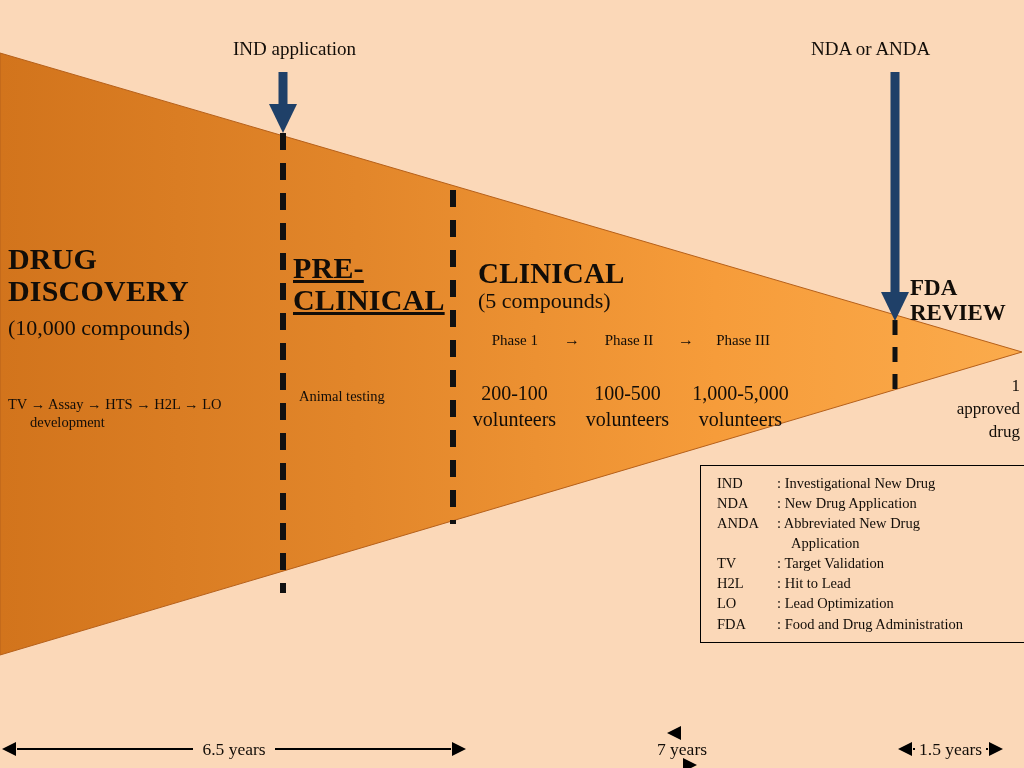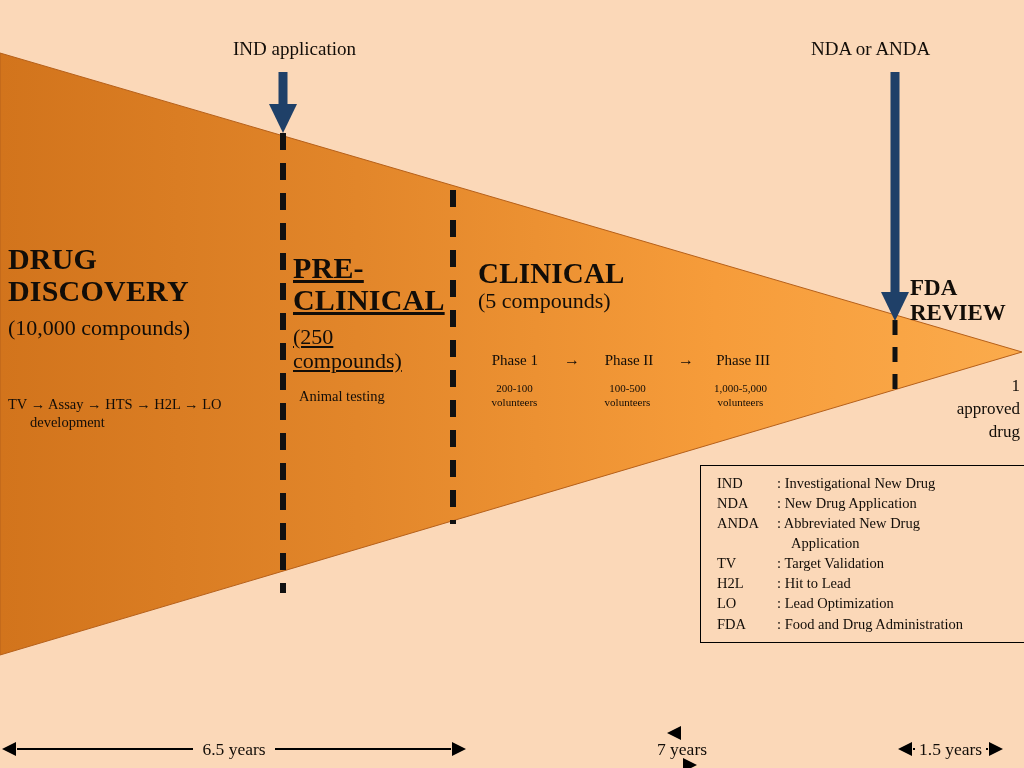--- a/index.html
+++ b/index.html
@@ -61,29 +61,29 @@
   #preclinical-block { left: 293px; top: 252px; width: 152px; text-decoration: underline; }
   #preclinical-block .stage-sub { margin-top: 9px; }
   #preclinical-note { left: 299px; top: 387px; width: 150px; }
 
   
   #clinical-block { left: 478px; top: 258px; width: 300px; }
   #clinical-block .stage-title { font-size: 29px; }
   #clinical-block .stage-sub { }
 
   #phase-row {
-    left: 474px; top: 351px; width: 310px;
+    left: 474px; top: 331px; width: 310px;
     display: flex; align-items: center; font-size: 15px;
   }
   #phase-row .ph { width: 86px; text-align: center; }
   #phase-row .ar { width: 34px; text-align: center; font-size: 16px; }
 
   #volunteer-row {
     left: 458px; top: 381px; width: 340px;
-    display: flex; font-size: 11px; line-height: 1.28;
+    display: flex; font-size: 20px; line-height: 1.28;
   }
   #volunteer-row .vol { width: 113px; text-align: center; }
 
   
   #fda-block {
     left: 910px; top: 275px; width: 112px;
     font-size: 23px; font-weight: bold; line-height: 1.1;
     white-space: pre-line;
   }
   #approved-block {
@@ -201,21 +201,20 @@
     <div class="stage-sub">(10,000 compounds)</div>
   </div>
   <div class="abs stage-note" id="dd-pipeline">
     <div class="l1">TV → Assay → HTS → H2L → LO</div>
     <div class="l2">development</div>
   </div>
 
   <div class="abs" id="preclinical-block">
     <div class="stage-title">PRE-
 CLINICAL</div>
-    <div class="stage-sub">(250 compounds)</div>
   </div>
   <div class="abs stage-note" id="preclinical-note">Animal testing</div>
 
   <div class="abs" id="clinical-block">
     <div class="stage-title">CLINICAL</div>
     <div class="stage-sub">(5 compounds)</div>
   </div>
 
   <div class="abs" id="phase-row">
     <div class="ph">Phase 1</div>

